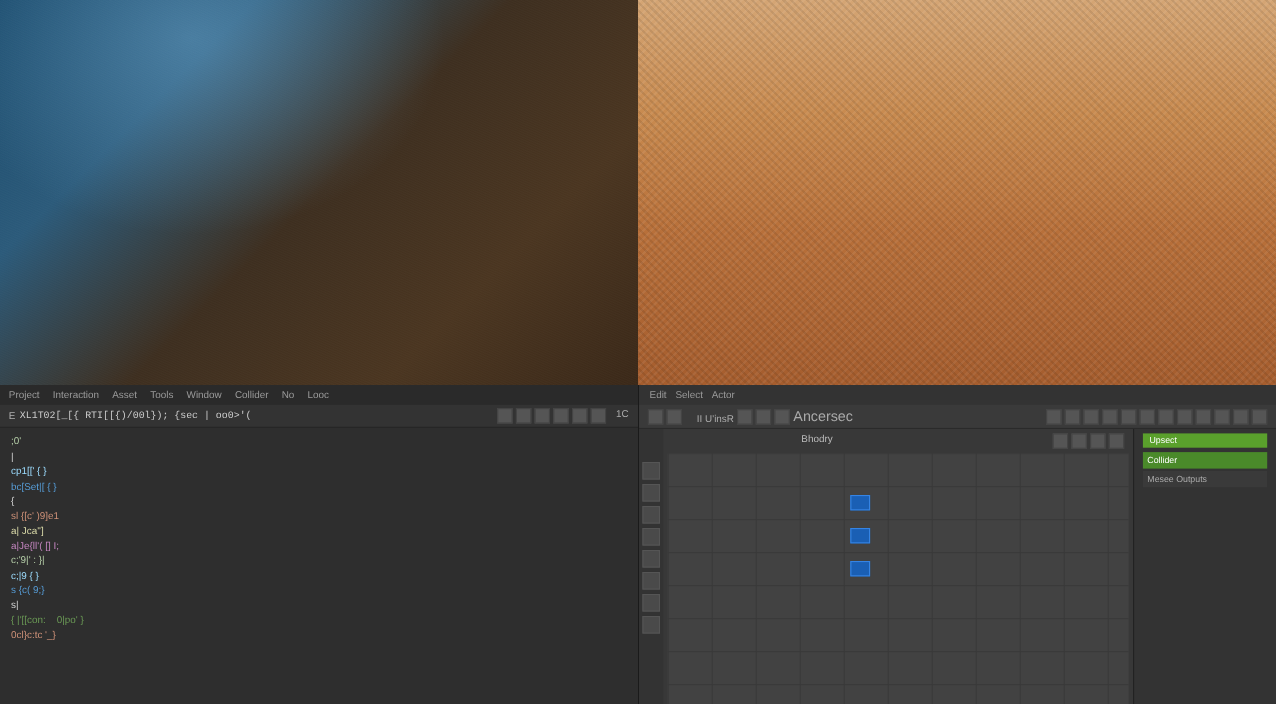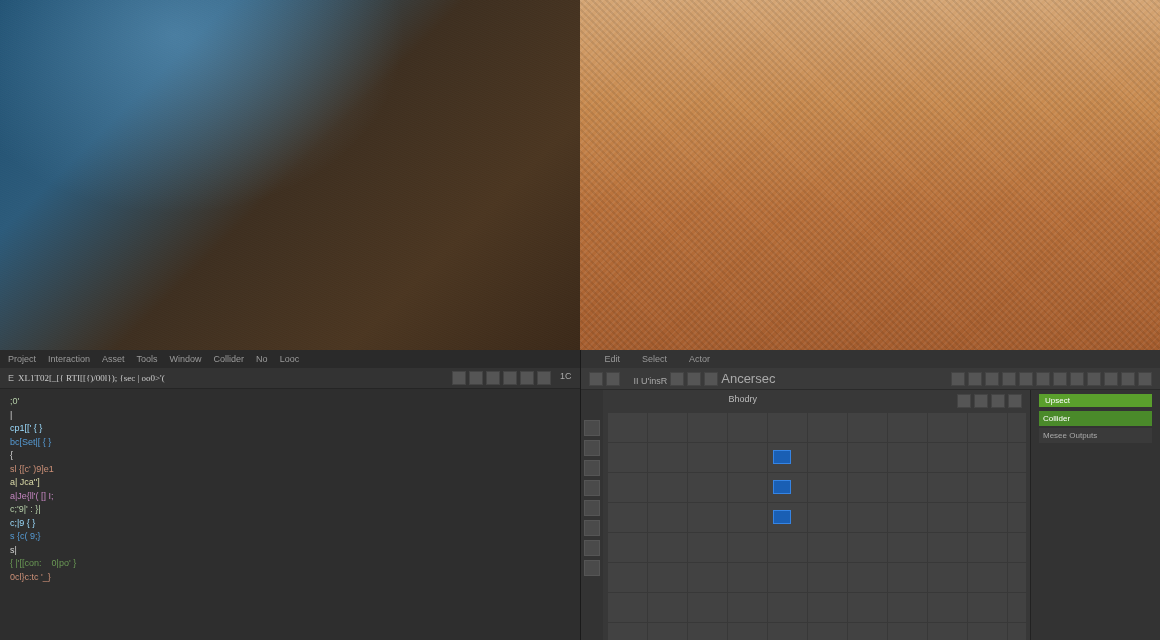--- a/index.html
+++ b/index.html
@@ -9,27 +9,27 @@
 .vp-left{background:linear-gradient(135deg,#1a4a6b 0%,#2b5a7a 25%,#3d2e1f 50%,#4a3520 75%,#3a2818 100%)}
 .vp-left::after{content:"";position:absolute;inset:0;background:repeating-linear-gradient(23deg,transparent 0,rgba(255,255,255,0.02) 1px,transparent 2px),radial-gradient(ellipse at 30% 10%,rgba(120,180,220,0.4) 0%,transparent 40%)}
 .vp-right{background:linear-gradient(180deg,#d4a574 0%,#c88a4f 30%,#b8703a 60%,#a55d2e 100%)}
 .vp-right::after{content:"";position:absolute;inset:0;background:repeating-linear-gradient(45deg,rgba(0,0,0,0.08) 0,rgba(0,0,0,0.08) 2px,transparent 2px,transparent 5px),repeating-linear-gradient(-45deg,rgba(255,255,255,0.06) 0,rgba(255,255,255,0.06) 2px,transparent 2px,transparent 5px)}
 .bottom{display:flex;height:334px}
 .left-panel{flex:1;background:#2e2e2e;display:flex;flex-direction:column;border-right:1px solid #1a1a1a}
 .right-panel{flex:1;background:#383838;display:flex;flex-direction:column}
 .menubar{display:flex;gap:12px;padding:4px 8px;background:#2a2a2a;font-size:9px;color:#9a9a9a}
 .menubar span{cursor:default}
 .toolbar{display:flex;align-items:center;padding:3px 8px;background:#333;gap:4px;font-size:9px;border-bottom:1px solid #252525}
-.toolbar .fn{color:#ccc;font-family:Liberation Serif, serif}
+.toolbar .fn{color:#ccc;font-family:Liberation Mono, monospace}
 .toolbar-right{margin-left:auto;display:flex;gap:3px}
 .tb-icon{width:14px;height:14px;background:#555;border:1px solid #444;display:inline-block}
 .code{flex:1;overflow:hidden;padding:6px 10px;font-family:Consolas,monospace;font-size:9px;line-height:1.5;background:#2e2e2e}
 .code-line{white-space:pre}
 .kw{color:#569cd6}.fn2{color:#dcdcaa}.str{color:#ce9178}.num{color:#b5cea8}.pun{color:#d4d4d4}.var{color:#9cdcfe}.op{color:#c586c0}.cm{color:#6a9955}
-.right-top{display:flex;gap:22px;padding:4px 24px;font-size:9px;color:#999;background:#333}
+.right-top{display:flex;gap:8px;padding:4px 10px;font-size:9px;color:#999;background:#333}
 .right-tb{display:flex;align-items:flex-end;padding:3px 8px;background:#3a3a3a;gap:3px;border-bottom:1px solid #2a2a2a}
 .right-body{flex:1;display:flex}
 .timeline-area{flex:1;display:flex;flex-direction:column}
 .tab-row{display:flex;padding:2px 8px 0;gap:6px}
 .tab{padding:4px 10px;background:#4a4a4a;font-size:9px;color:#ccc;border-top:1px solid #555}
 .prop-grid{flex:1;display:flex;background:#3c3c3c;margin:0 4px}
 .track-labels{width:110px;background:#3a3a3a;display:flex;flex-direction:column;border-right:1px solid #2a2a2a}
 .track-label{height:30px;display:flex;align-items:center;padding:0 8px;font-size:9px;color:#bbb;border-bottom:1px solid #333;gap:5px}
 .track-icon{width:10px;height:10px;background:#666}
 .grid-area{flex:1;position:relative;background:#424242;background-image:linear-gradient(#383838 1px,transparent 1px),linear-gradient(90deg,#383838 1px,transparent 1px);background-size:40px 30px}

